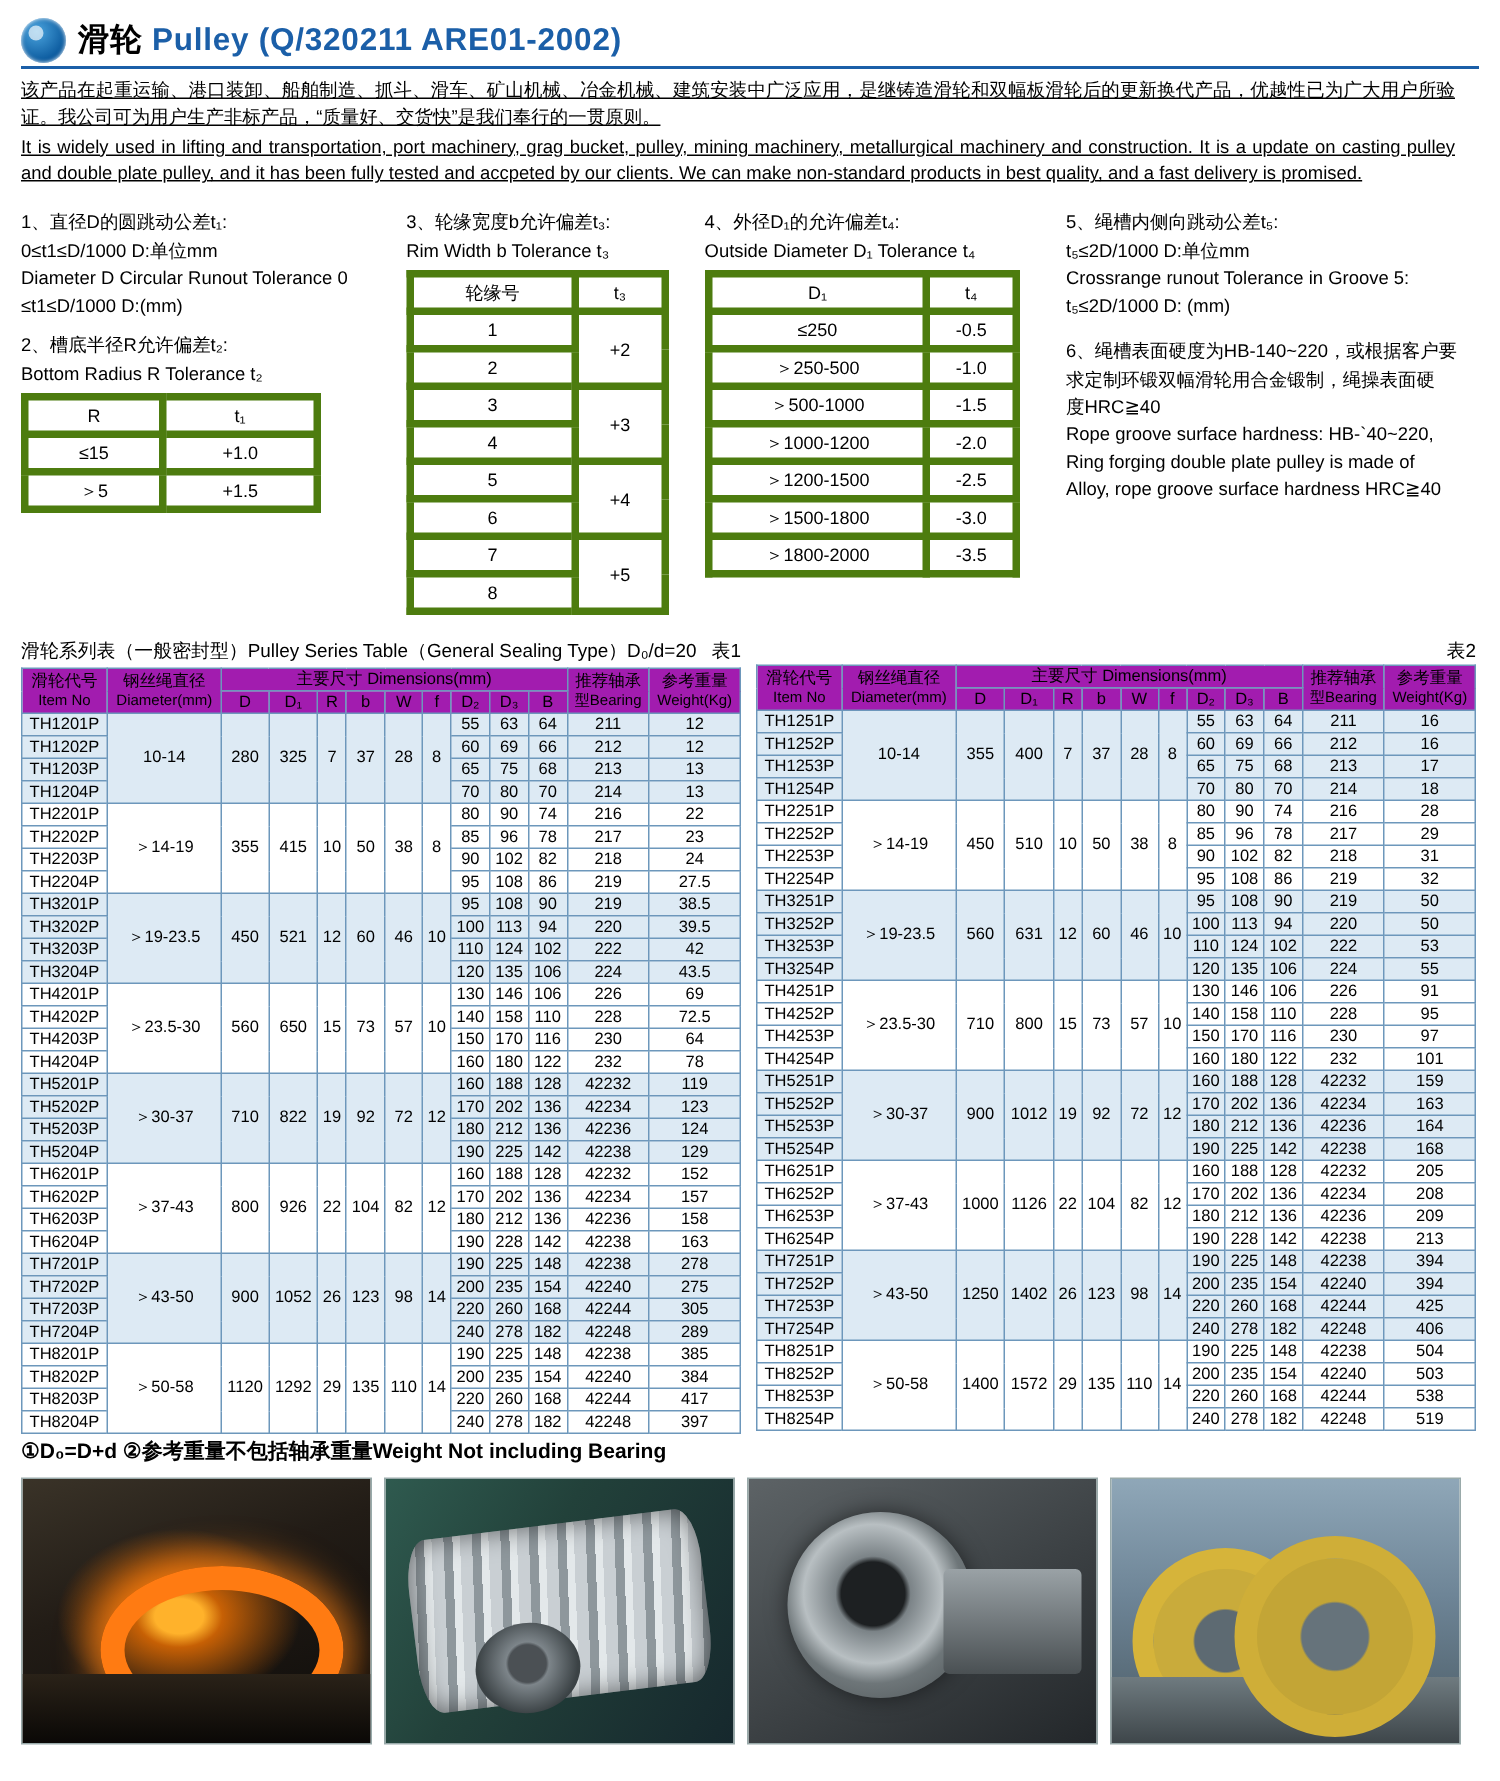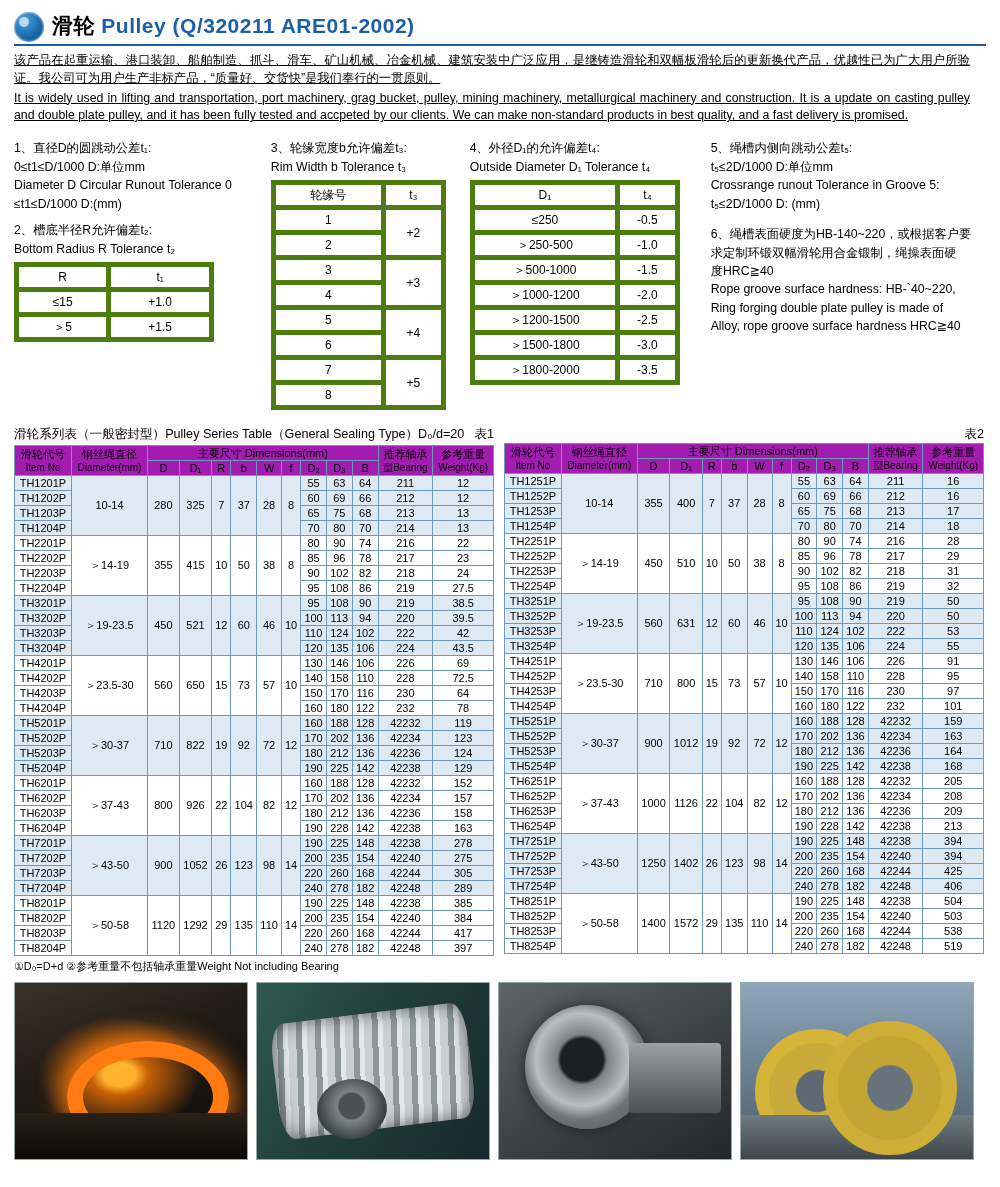--- a/index.html
+++ b/index.html
@@ -62,21 +62,21 @@
   .series-title .tblno { float:right; }
   table.series-tbl { border-collapse:collapse; width:480px; font-size:11px; }
   table.series-tbl td, table.series-tbl th {
     border:1px solid #6d97bb; text-align:center; padding:0 2px; font-weight:normal;
     line-height:1.18; height:15px; white-space:nowrap;
   }
   table.series-tbl thead th { background:#a21caf; font-size:11px; }
   .hdr-sub { font-size:10px; }
   tr.alt td { background:#ddeaf4; }
   tr.plain td { background:#ffffff; }
-  .footnote { font-size:11px; margin-top:3px; }
+  .footnote { font-size:14px; margin-top:3px;font-weight:bold; }
 
   
   .photos { display:flex; gap:8px; margin-top:8px; }
   .photo { width:234px; height:178px; border:1px solid #9aa; position:relative; overflow:hidden; }
 
   .ph1 { background:
       radial-gradient(ellipse at 45% 52%, #ffb22b 0 9%, rgba(255,120,0,.75) 16%, rgba(120,40,10,0) 45%),
       linear-gradient(160deg,#3a3328 0%,#221c16 40%,#0d0b09 100%); }
   .ph1::before{ content:""; position:absolute; left:52px; top:58px; width:130px; height:80px;
       border:16px solid #ff7b12; border-radius:50%;

